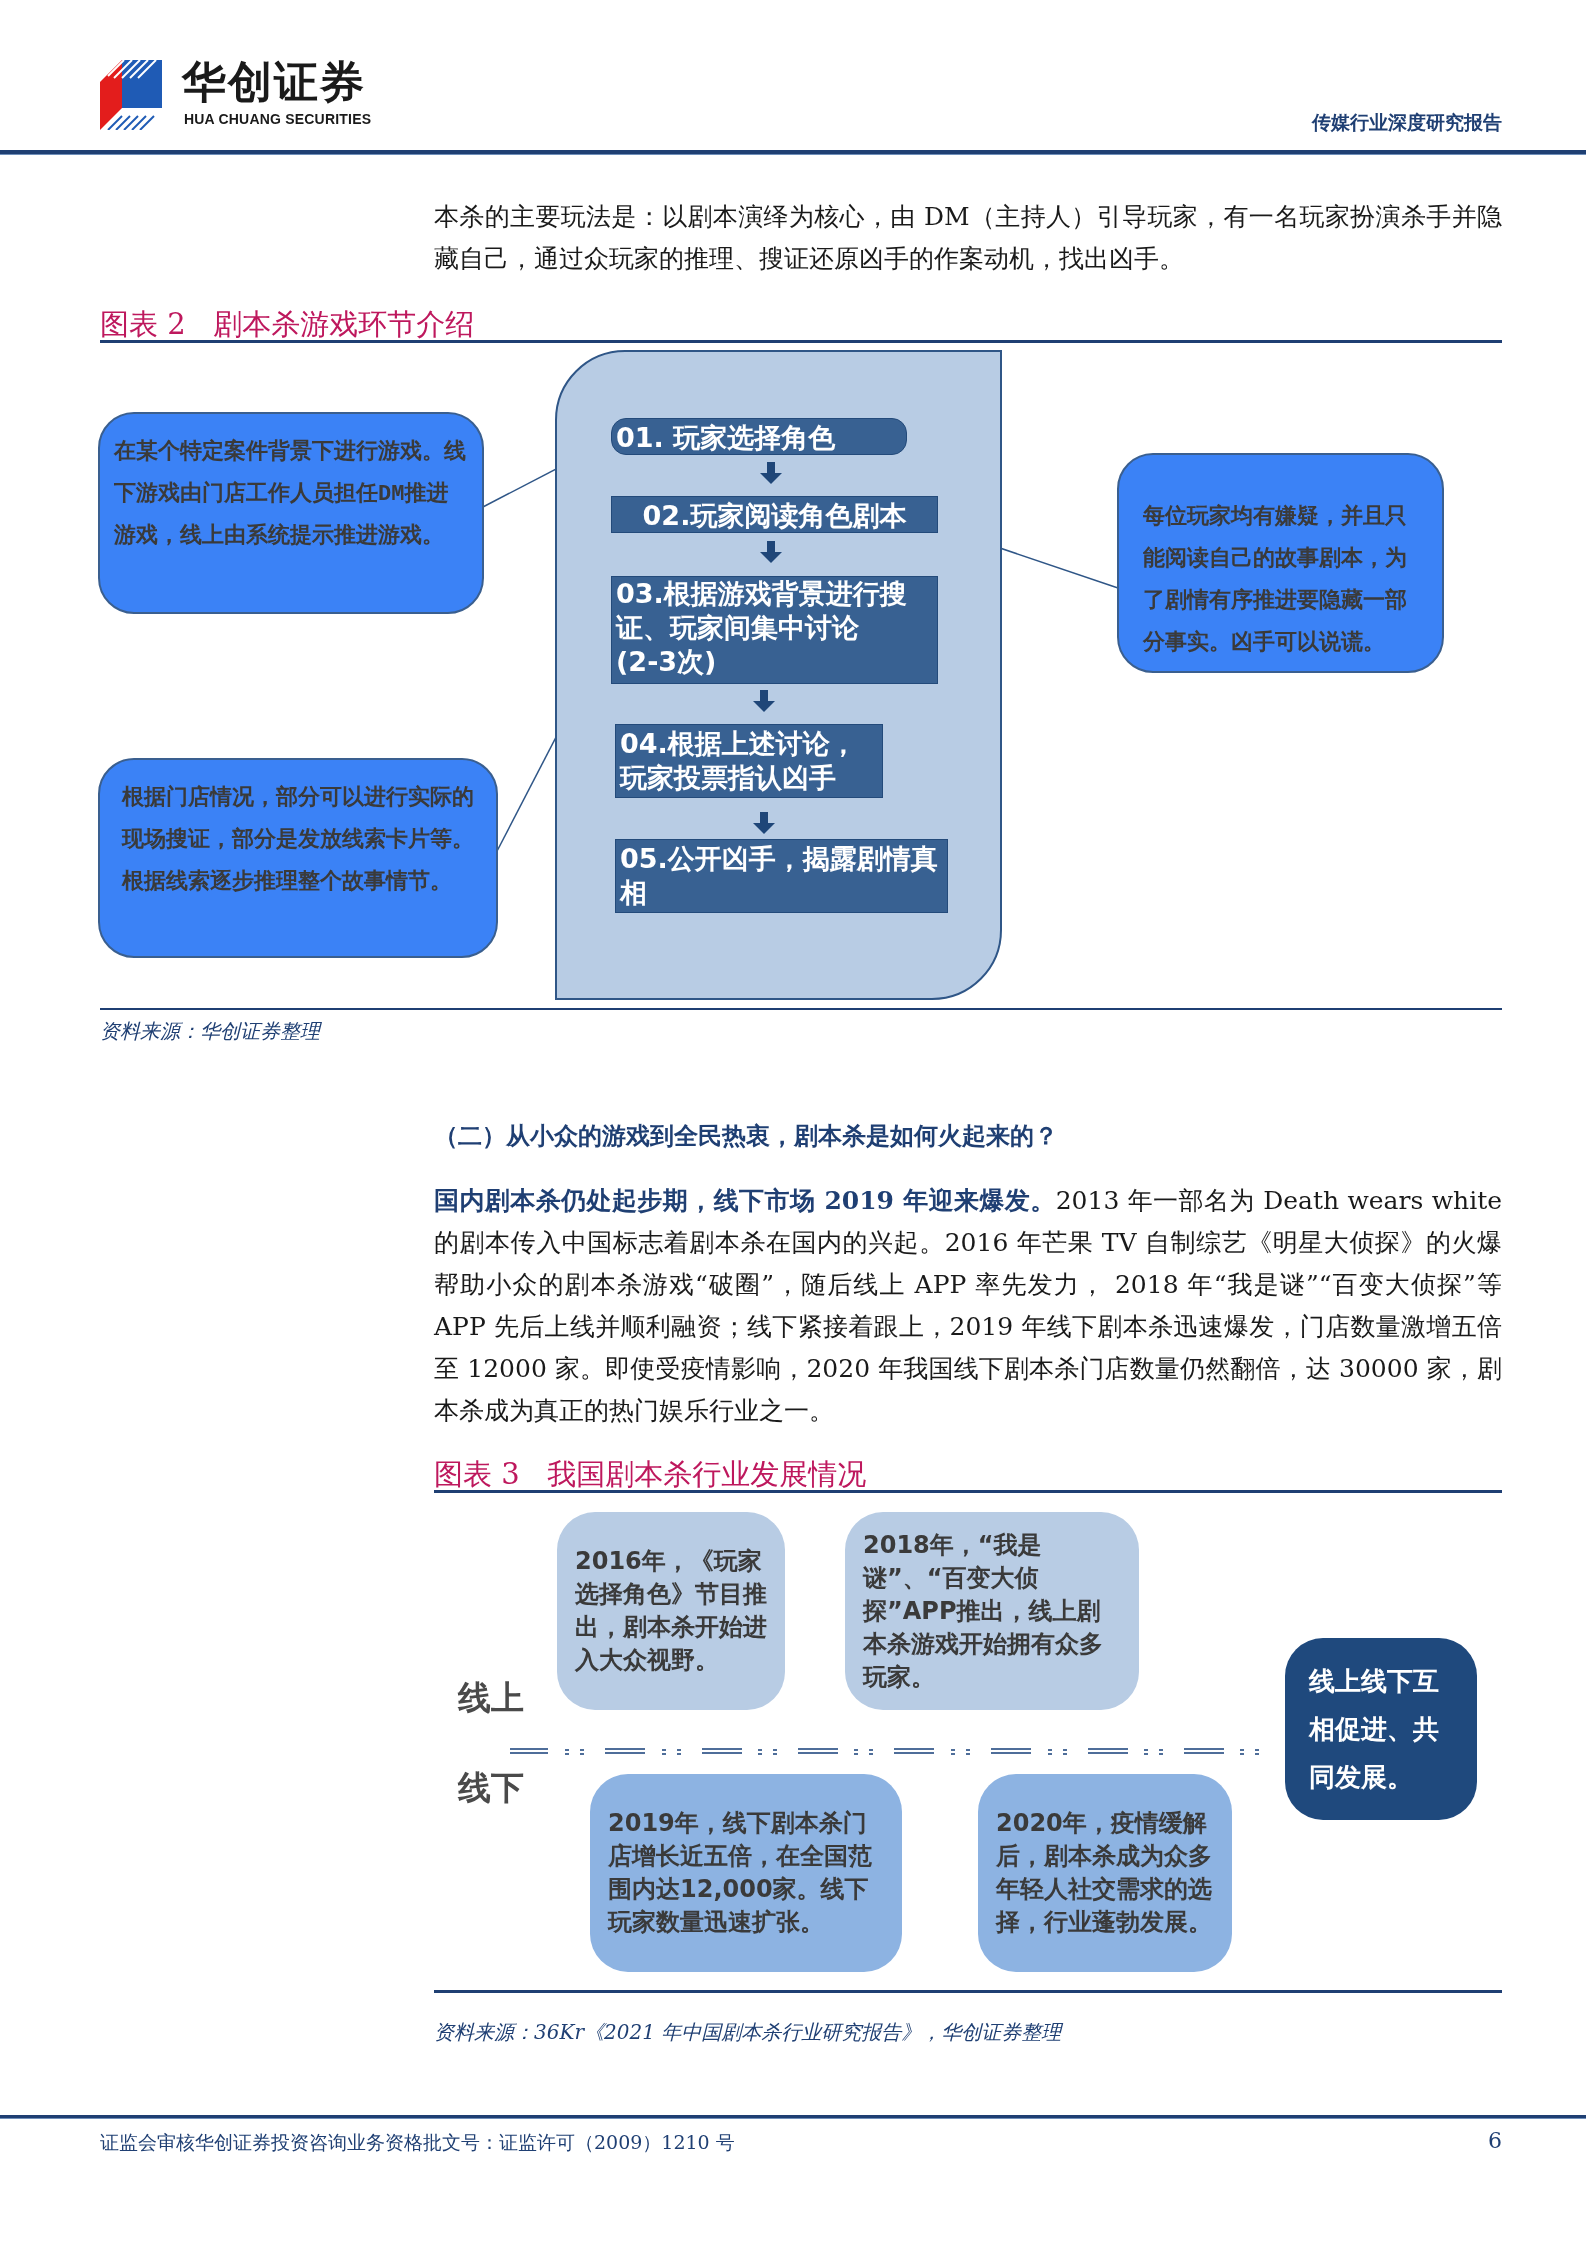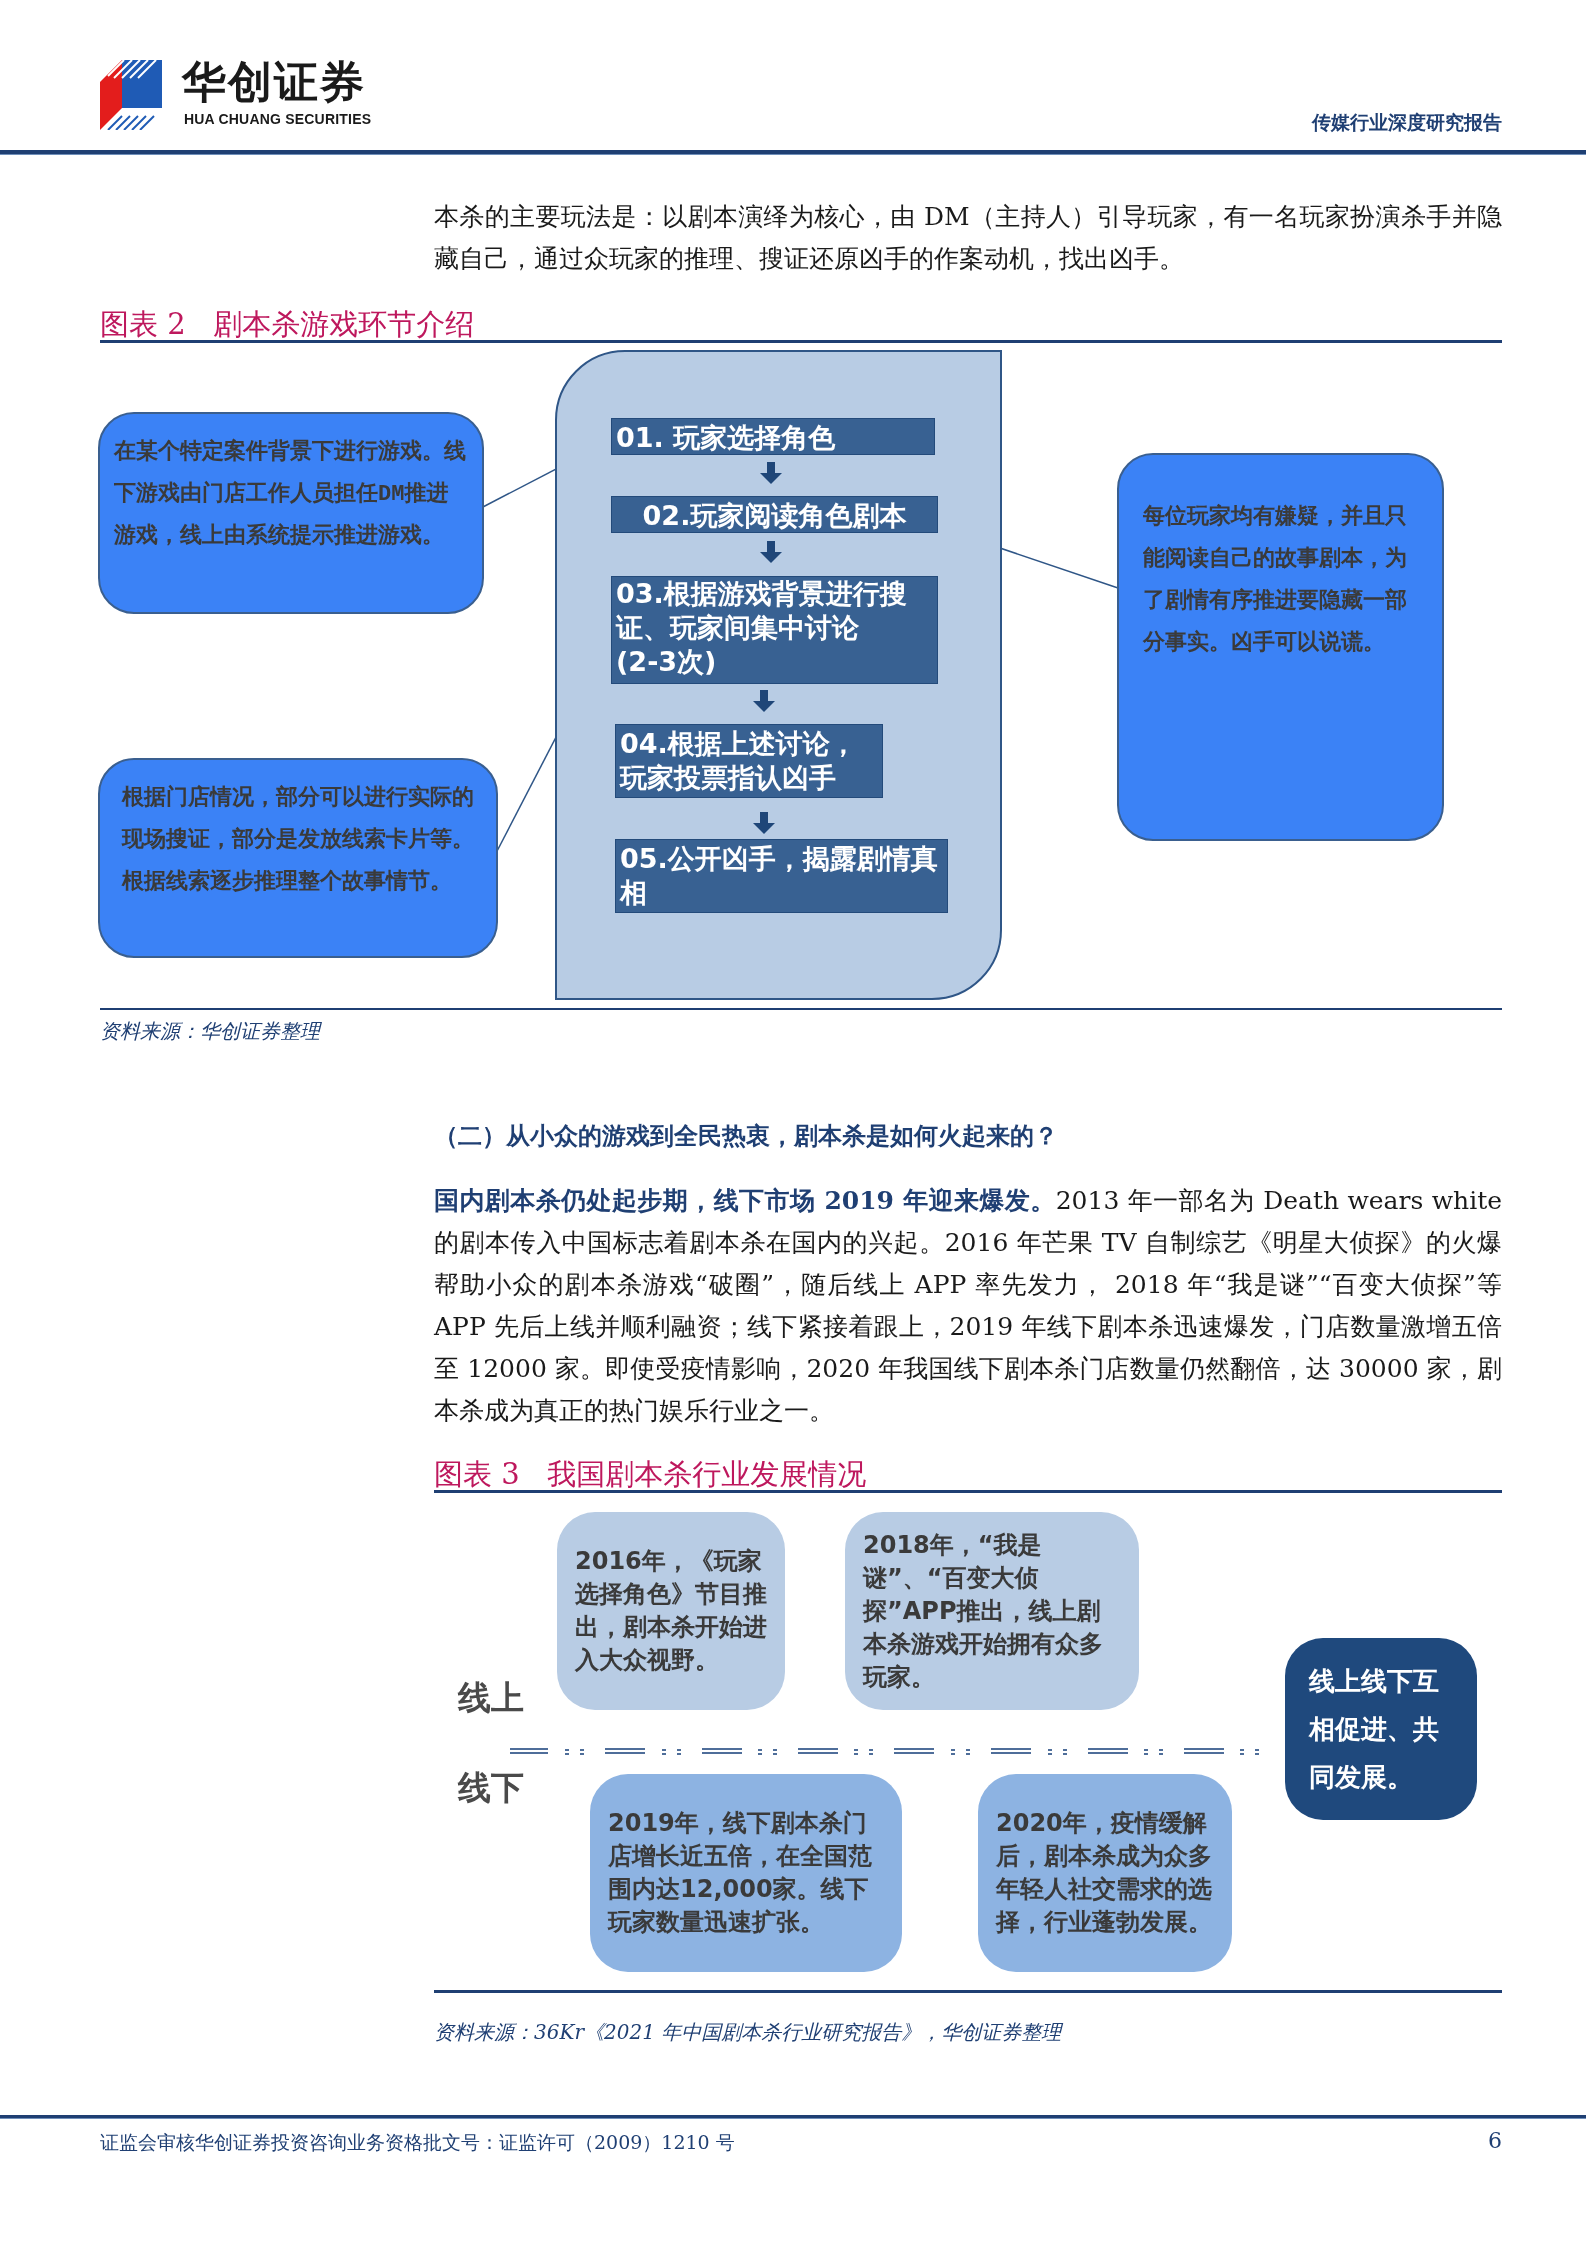--- a/index.html
+++ b/index.html
@@ -85,25 +85,25 @@
 <div class="abs fig-rule" style="left:100px; top:340px; width:1402px;"></div>
 
 <svg class="abs" style="left:0; top:0;" width="1586" height="1020">
   <line x1="481" y1="508" x2="612" y2="440" stroke="#2f5687" stroke-width="1.5"></line>
   <line x1="935" y1="526" x2="1118" y2="588" stroke="#2f5687" stroke-width="1.5"></line>
   <line x1="495" y1="855" x2="611" y2="631" stroke="#2f5687" stroke-width="1.5"></line>
 </svg>
 
 <div class="abs bubble" style="left:98px; top:412px; width:386px; height:202px;">在某个特定案件背景下进行游戏。线下游戏由门店工作人员担任DM推进游戏，线上由系统提示推进游戏。</div>
 <div class="abs bubble" style="left:98px; top:758px; width:400px; height:200px; padding-left:22px; padding-right:22px;">根据门店情况，部分可以进行实际的现场搜证，部分是发放线索卡片等。根据线索逐步推理整个故事情节。</div>
-<div class="abs bubble" style="left:1117px; top:453px; width:327px; height:388px; padding:42px 22px 20px 24px;">每位玩家均有嫌疑，并且只能阅读自己的故事剧本，为了剧情有序推进要隐藏一部分事实。凶手可以说谎。</div>
+<div class="abs bubble" style="left:1117px; top:453px; width:327px; height:220px; padding:42px 22px 20px 24px;">每位玩家均有嫌疑，并且只能阅读自己的故事剧本，为了剧情有序推进要隐藏一部分事实。凶手可以说谎。</div>
 
 <div class="abs panel"></div>
 
-<div class="abs step" style="left:611px; top:418px; width:324px; height:37px;">01. 玩家选择角色</div>
+<div class="abs step" style="left:611px; top:418px; width:296px; height:37px;border-radius:15px;">01. 玩家选择角色</div>
 <div class="abs arrow" style="left:771px; top:462px;">
     <div class="arrow-shaft"></div>
     <div class="arrow-head"></div>
   </div>
 
 <div class="abs step" style="left:611px; top:496px; width:327px; height:37px; text-align:center;">02.玩家阅读角色剧本</div>
 <div class="abs arrow" style="left:771px; top:541px;">
     <div class="arrow-shaft"></div>
     <div class="arrow-head"></div>
   </div>

